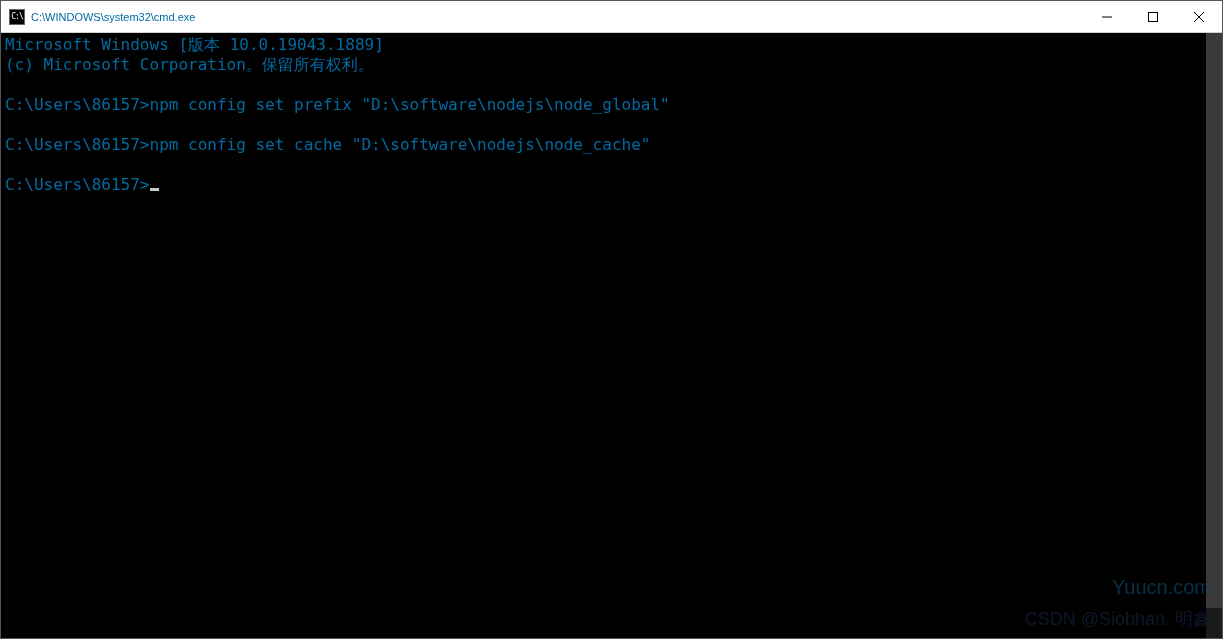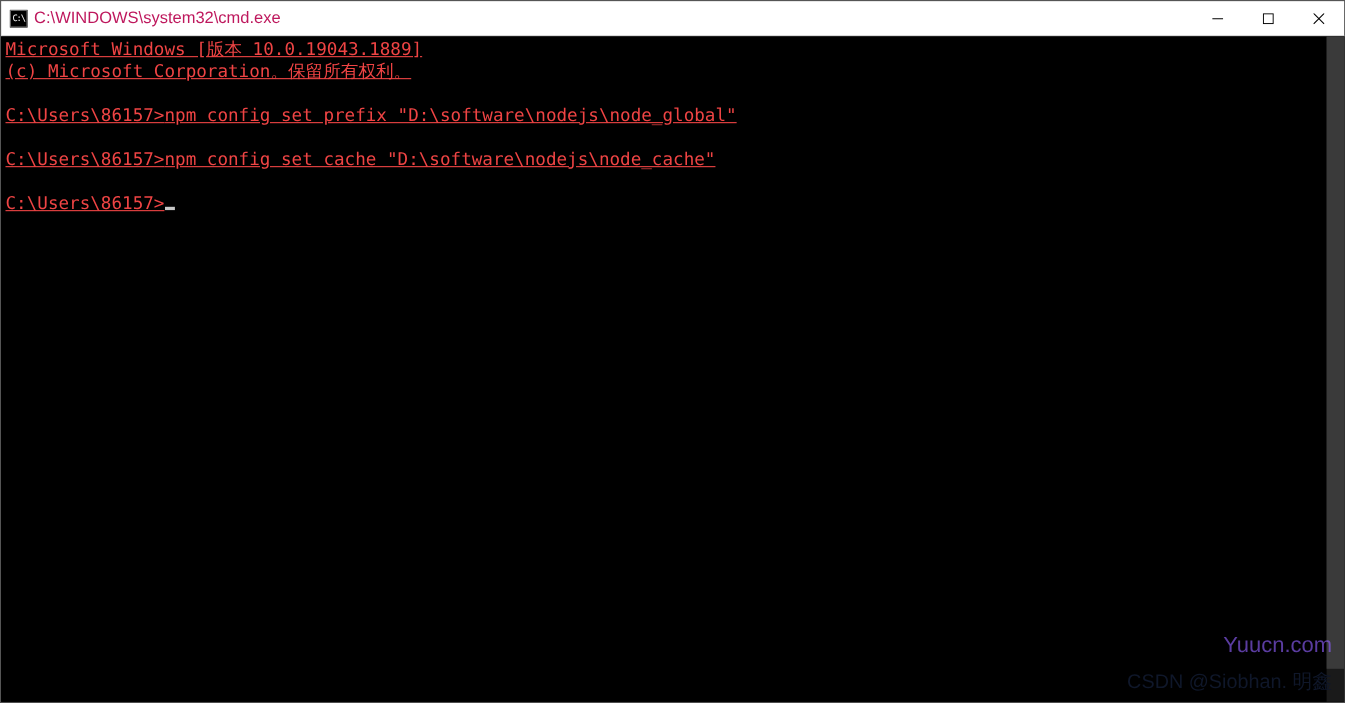--- a/index.html
+++ b/index.html
@@ -43,61 +43,60 @@
       background: #000;
       border: 1px solid #666;
       color: #fff;
       font-size: 8px;
       line-height: 14px;
       text-align: center;
       font-family: monospace;
       letter-spacing: -1px;
     }
     .title-text {
-      font-size: 15px;
-      color: #be185d;
+      font-size: 11px;
+      color: #0369a1;
     }
     .window-controls {
       display: flex;
       height: 100%;
     }
     .win-btn {
       width: 46px;
       height: 100%;
       display: flex;
       align-items: center;
       justify-content: center;
       color: #000;
       font-size: 10px;
     }
     .terminal {
       flex: 1;
       background: #000;
-      color: #ef4444;
+      color: #0369a1;
       font-family: "NSimSun", "SimSun", Consolas, monospace;
       font-size: 16px;
       line-height: 20px;
       padding: 2px 4px;
       white-space: pre;
       overflow: hidden;
-      text-decoration: underline;
     }
     .cursor {
       display: inline-block;
       width: 9px;
       height: 3px;
       background: #c8c8c8;
       vertical-align: baseline;
       transform: translateY(1px);
     }
     .watermark-red {
       position: absolute;
       right: 12px;
       bottom: 40px;
-      color: #8b5cf6;
+      color: #0c4a6e;
       opacity: 0.65;
       font-size: 20px;
       font-family: Arial, sans-serif;
       pointer-events: none;
     }
     .watermark-gray {
       position: absolute;
       right: 12px;
       bottom: 8px;
       color: #0f172a;

